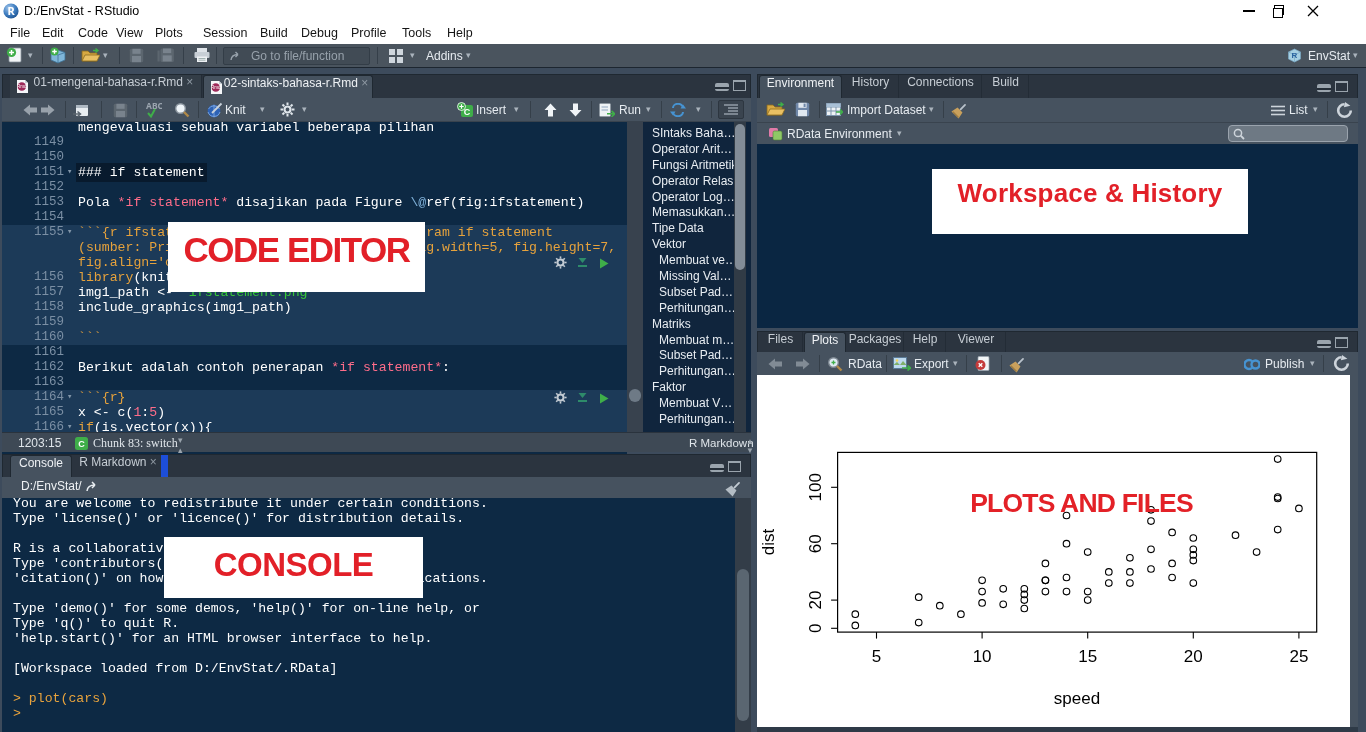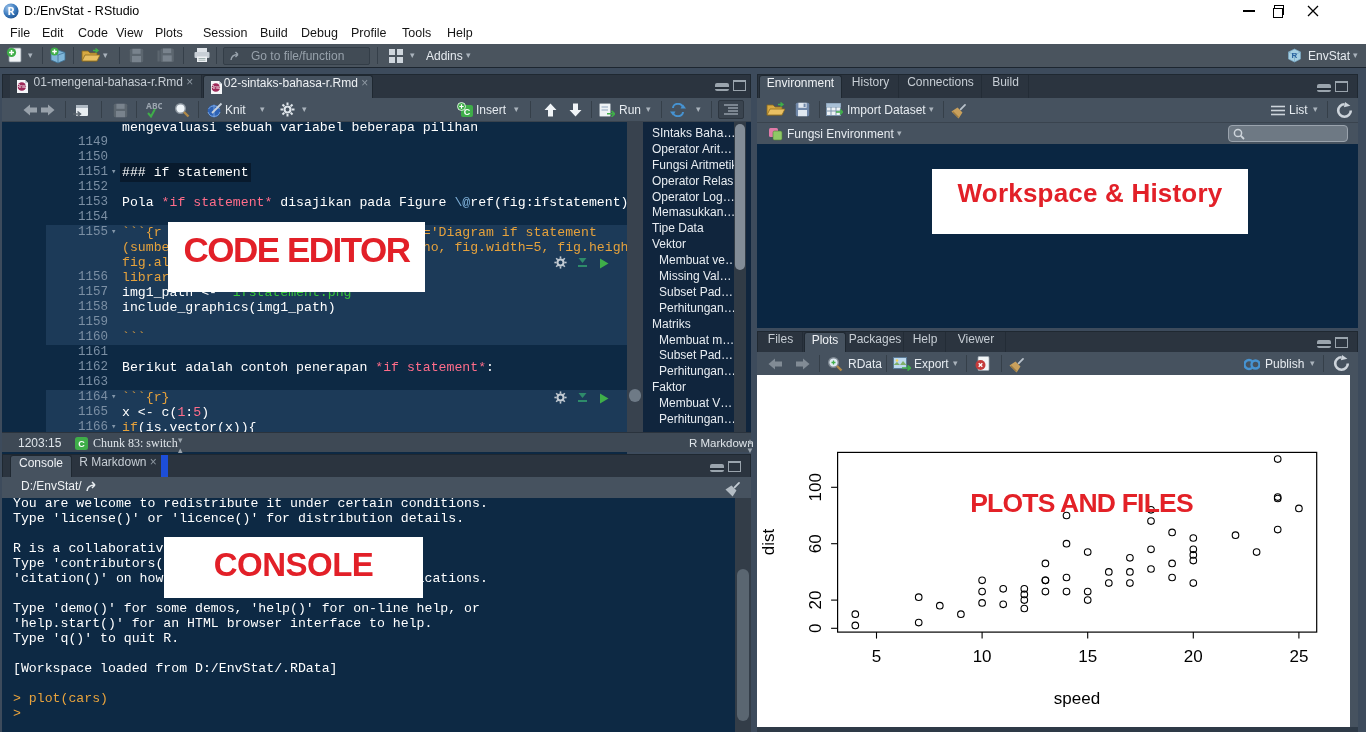--- a/index.html
+++ b/index.html
@@ -252,21 +252,21 @@
         <svg width="14" height="11" viewBox="0 0 14 11" style="position:absolute;left:5px;top:3px;">
           <g stroke="#9aa4ae" stroke-width="1.4">
             <line x1="0" y1="1" x2="14" y2="1"></line>
             <line x1="4" y1="4" x2="14" y2="4"></line>
             <line x1="4" y1="7" x2="14" y2="7"></line>
             <line x1="0" y1="10" x2="14" y2="10"></line>
           </g>
         </svg>
       </span>
   </div>
-  <div class="eb" style="position:absolute;left:0;top:48px;width:625px;height:392px;overflow:hidden;padding-left:44px;">
+  <div class="eb" style="position:absolute;left:0;top:48px;width:625px;height:392px;overflow:hidden;">
       <div style="margin-top:-2px;">
     <div class="erow "><span class="num"></span><span class="ecode"><span class="w">mengevaluasi sebuah variabel beberapa pilihan</span></span></div>
         <div class="erow "><span class="num">1149</span><span class="ecode"></span></div>
         <div class="erow "><span class="num">1150</span><span class="ecode"></span></div>
         <div class="erow "><span class="num">1151</span><span class="fold">▾</span><span class="ecode"><span class="w hl">### if statement</span></span></div>
         <div class="erow "><span class="num">1152</span><span class="ecode"></span></div>
         <div class="erow "><span class="num">1153</span><span class="ecode"><span class="w">Pola </span><span class="pk">*if statement*</span><span class="w"> disajikan pada Figure </span><span class="bl">\@</span><span class="w">ref(fig:ifstatement)</span></span></div>
         <div class="erow "><span class="num">1154</span><span class="ecode"></span></div>
         <div class="erow ck"><span class="num">1155</span><span class="fold">▾</span><span class="ecode"><span class="or">```{r ifstatement, echo=FALSE, fig.cap='Diagram if statement</span></span></div>
         <div class="erow ck"><span class="num"></span><span class="ecode"><span class="or">(sumber: Pribadi), out.width='70%', echo, fig.width=5, fig.height=7,</span></span></div>
@@ -382,22 +382,22 @@
   <div class="eb" style="position:absolute;left:0;top:44px;width:733px;height:234px;overflow:hidden;">
     <div style="position:absolute;left:11px;top:-2px;">
         <div class="cl">You are welcome to redistribute it under certain conditions.</div>
         <div class="cl">Type 'license()' or 'licence()' for distribution details.</div>
         <div class="cl"></div>
         <div class="cl">R is a collaborative project with many contributors.</div>
         <div class="cl">Type 'contributors()' for more information and</div>
         <div class="cl">'citation()' on how to cite R or R packages in publications.</div>
         <div class="cl"></div>
         <div class="cl">Type 'demo()' for some demos, 'help()' for on-line help, or</div>
+        <div class="cl">Type 'q()' to quit R.</div>
         <div class="cl">'help.start()' for an HTML browser interface to help.</div>
-        <div class="cl">Type 'q()' to quit R.</div>
         <div class="cl"></div>
         <div class="cl">[Workspace loaded from D:/EnvStat/.RData]</div>
         <div class="cl"></div>
         <div class="cl"><span class="co">&gt; plot(cars)</span></div>
         <div class="cl"><span class="co">&gt;</span></div>
       </div>
   </div>
   <div style="position:absolute;left:733px;top:44px;width:16px;height:234px;background:#333d48;">
     <div style="position:absolute;left:2px;top:71px;width:12px;height:152px;border-radius:6px;background:#5a6671;"></div>
   </div>
@@ -454,21 +454,21 @@
     <span class="icon" style="left:579px;top:4px;"><svg width="17" height="17" viewBox="0 0 17 17" style="">
           <path d="M8.5 2.2 A6.3 6.3 0 1 0 14.8 8.5" fill="none" stroke="#cdd4db" stroke-width="2.6"></path>
           <path d="M8.5 0 L14.5 2.6 L8.5 5.4 Z" fill="#cdd4db" transform="rotate(12 8.5 2.6)"></path>
         </svg></span>
   </div>
   <div class="ptool" style="left:0;top:48px;width:601px;height:22px;border-top:1px solid #39434e;">
     <span class="icon" style="left:11px;top:4px;"><svg width="15" height="14" viewBox="0 0 15 14" style="">
           <rect x="1" y="1" width="9" height="9" rx="1.5" fill="#e07ba8"></rect>
           <rect x="5" y="4" width="9" height="9" rx="1.5" fill="#8fc866" stroke="#4f7f3a" stroke-width="0.6"></rect>
         </svg></span>
-    <span class="txt" style="left:30px;top:4px;">Fungsi Environment</span>
+    <span class="txt" style="left:30px;top:4px;">RData Environment</span>
     <span class="caret" style="position:absolute;left:140px;top:5px;">▾</span>
     <span style="position:absolute;left:471px;top:2px;width:120px;height:17px;background:#6e7984;border:1px solid #9aa3ad;border-radius:4px;">
       <svg width="12" height="12" viewBox="0 0 12 12" style="position:absolute;left:4px;top:2px;">
           <circle cx="5" cy="5" r="3.6" fill="none" stroke="#cdd4da" stroke-width="1.5"></circle>
           <line x1="7.7" y1="7.7" x2="11" y2="11" stroke="#cdd4da" stroke-width="1.8"></line>
         </svg>
     </span>
   </div>
   <div style="position:absolute;left:0;top:70px;width:601px;height:184px;background:#0a2642;">
     <div class="annot" style="left:175px;top:25px;width:316px;height:65px;font-size:26px;padding-top:9px;letter-spacing:0.2px;">Workspace &amp; History</div>

